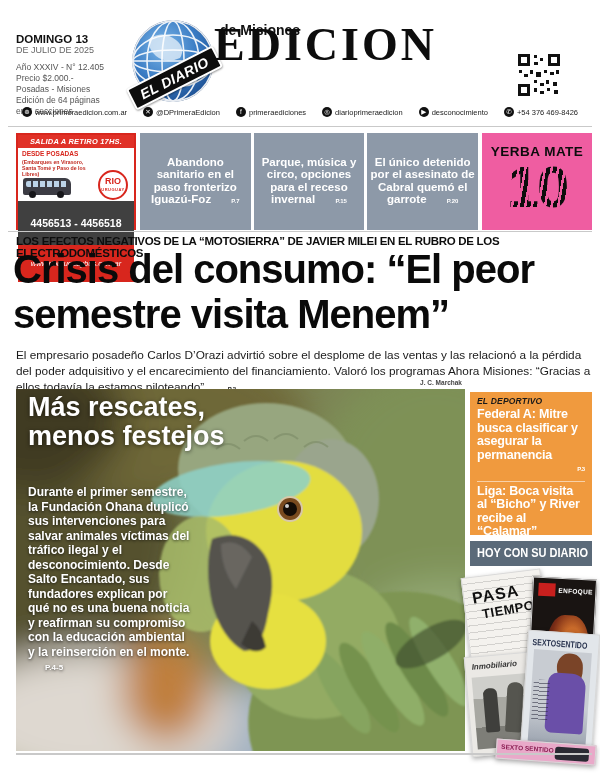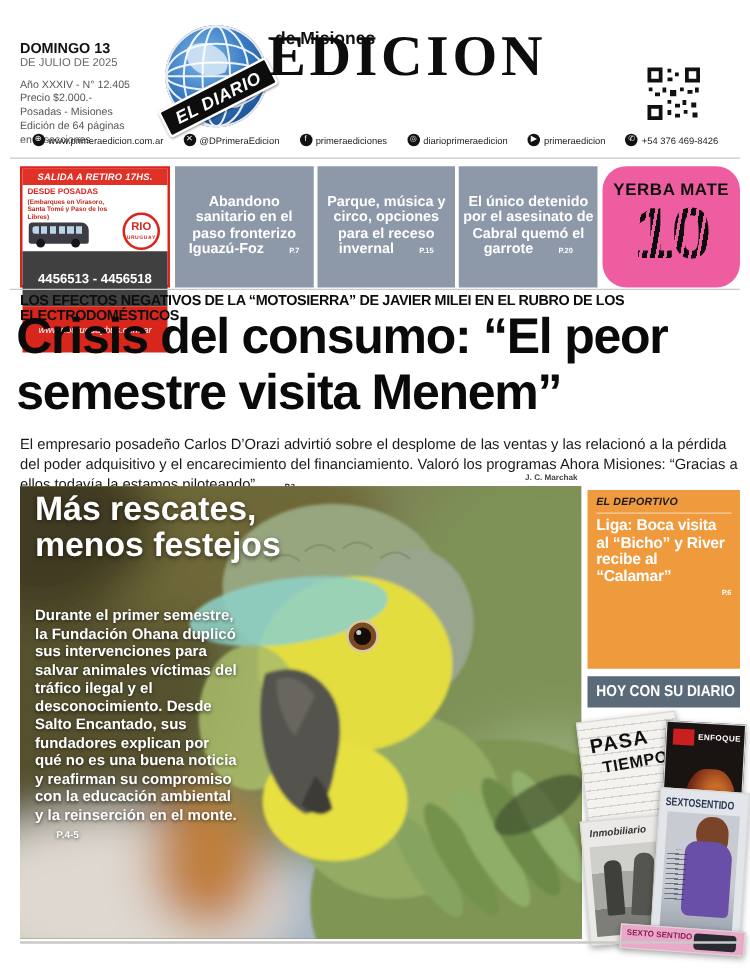--- a/index.html
+++ b/index.html
@@ -47,21 +47,21 @@
   .rio-logo .b2{font-size:4px;font-weight:bold;color:#d8261d;letter-spacing:.5px;}
   .rio-phones{background:#404040;color:#fff;text-align:center;font-size:10.5px;font-weight:bold;padding:16px 0;}
   .rio-web{background:#d8261d;color:#fff;text-align:center;font-size:7.5px;font-weight:normal;
            font-style:italic;padding:14px 0;}
 
   .teasers{left:140px;top:133px;width:338px;height:97px;display:flex;gap:3px;}
   .teaser{flex:1;background:#8d99a8;color:#fff;display:flex;align-items:center;justify-content:center;
           text-align:center;font-weight:bold;font-size:11.5px;line-height:12.5px;padding:3px;cursor:pointer;}
   .pref{font-size:6px;font-weight:bold;padding-left:17px;}
 
-  .yerba{left:482px;top:133px;width:110px;height:97px;background:#ef5da1;text-align:center;overflow:hidden;border-radius:19px;}
+  .yerba{left:482px;top:133px;width:110px;height:97px;background:#ef5da1;text-align:center;overflow:hidden;}
   .yerba-title{margin-top:11px;font-size:13.5px;font-weight:800;color:#0d0d0d;letter-spacing:.5px;}
   .yerba-num{font-size:58px;font-weight:800;line-height:56px;letter-spacing:-2px;
              background:repeating-linear-gradient(100deg,#0d0d0d 0 4px,#ef5da1 4px 6.5px);
              -webkit-background-clip:text;background-clip:text;color:transparent;}
 
   
   .kicker{left:16px;top:235px;width:576px;font-size:11.5px;font-weight:bold;letter-spacing:-.3px;color:#0d0d0d;}
   .headline{left:13px;top:247px;width:582px;font-size:40px;font-weight:800;letter-spacing:-1px;
             line-height:45px;color:#0a0a0a;cursor:pointer;}
   .deck{left:16px;top:347px;width:578px;font-size:11.8px;line-height:16px;color:#1a1a1a;}
@@ -205,21 +205,21 @@
     <span class="social-item">
         <span class="sicon">f</span>
         <span>primeraediciones</span>
       </span>
     <span class="social-item">
         <span class="sicon">◎</span>
         <span>diarioprimeraedicion</span>
       </span>
     <span class="social-item">
         <span class="sicon">▶</span>
-        <span>primeraedicion</span>
+        <span>desconocimiento</span>
       </span>
     <span class="social-item">
         <span class="sicon">✆</span>
         <span>+54 376 469-8426</span>
       </span>
   </div>
   <div class="abs rule" style="left:8px;top:126px;width:584px;"></div>
 
   <div class="abs rio">
     <div class="rio-head">SALIDA A RETIRO 17HS.</div>
@@ -325,20 +325,24 @@
     </svg>
     <div class="photo-title">Más rescates, menos festejos</div>
     <div class="photo-body">
       <span>Durante el primer semestre, la Fundación Ohana duplicó sus intervenciones para salvar animales víctimas del tráfico ilegal y el desconocimiento. Desde Salto Encantado, sus fundadores explican por qué no es una buena noticia y reafirman su compromiso con la educación ambiental y la reinserción en el monte.</span>
       <span class="pref">P.4-5</span>
     </div>
   </div>
 
   <div class="abs deportivo">
     <div class="dep-label">EL DEPORTIVO</div>
+    <div class="dep-item">
+      <span>Federal A: Mitre busca clasificar y asegurar la permanencia</span>
+      <span class="dep-page">P.3</span>
+    </div>
     <div class="dep-div"></div>
     <div class="dep-item">
       <span>Liga: Boca visita al “Bicho” y River recibe al “Calamar”</span>
       <span class="dep-page">P.6</span>
     </div>
   </div>
 
   <div class="abs hoy">
     <span>HOY CON SU DIARIO</span>
   </div>

